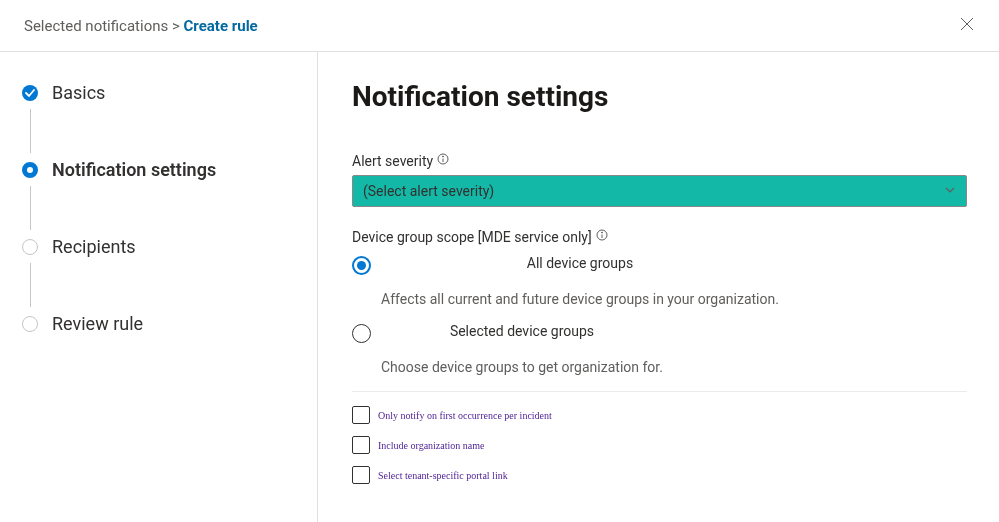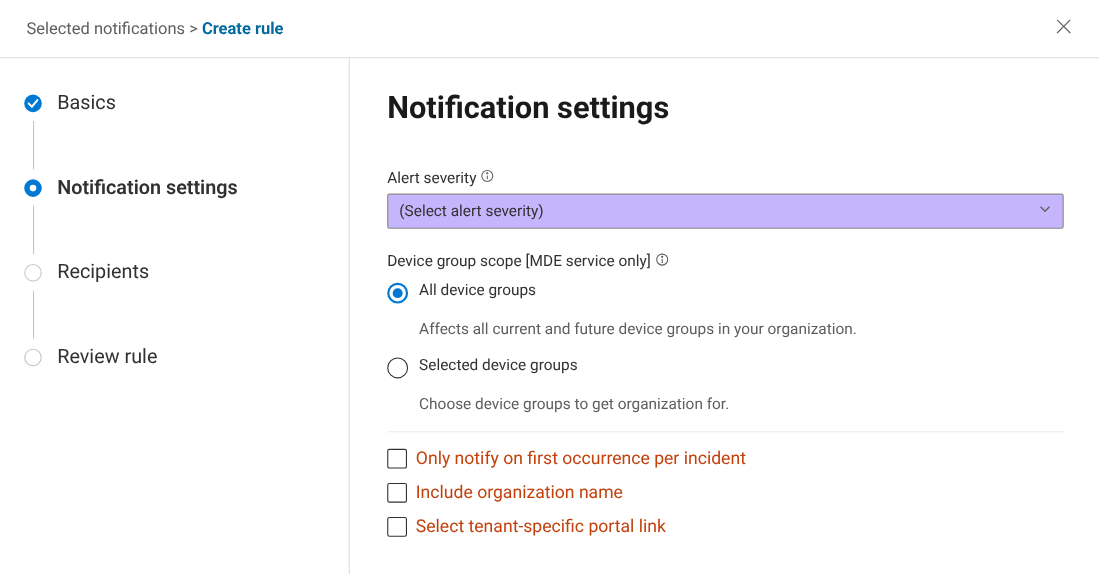--- a/index.html
+++ b/index.html
@@ -114,25 +114,25 @@
       height: 32px;
       border: 1px solid #8a8886;
       border-radius: 2px;
       padding: 0 10px;
       display: flex;
       align-items: center;
       justify-content: space-between;
       font-size: 14px;
       color: #323130;
       cursor: pointer;
-      background: #c4b5fd;
+      background: #14b8a6;
       margin-bottom: 22px;
     }
     .select-box .chev { color: #605e5c; }
-    .radio-group { margin-top: 10px; }
+    .radio-group { margin-top: 10px; text-align: center; }
     .radio-option {
       display: flex;
       align-items: flex-start;
       margin-bottom: 16px;
     }
     .radio {
       width: 19px;
       height: 19px;
       border-radius: 50%;
       margin-right: 10px;
@@ -176,21 +176,21 @@
       cursor: pointer;
     }
     .cb {
       width: 18px;
       height: 18px;
       border: 1px solid #323130;
       border-radius: 2px;
       margin-right: 8px;
       flex-shrink: 0;
     }
-    .cb-label { font-size: 16px; color: #c2410c; }
+    .cb-label { font-size: 10px; color: #4c1d95; font-family: Liberation Serif, serif; }
   </style>
 </head>
 <body>
 
 <div class="header">
   <div class="breadcrumb">
     <span>Selected notifications</span>
     <span>&gt;</span>
     <span class="current">Create rule</span>
   </div>

